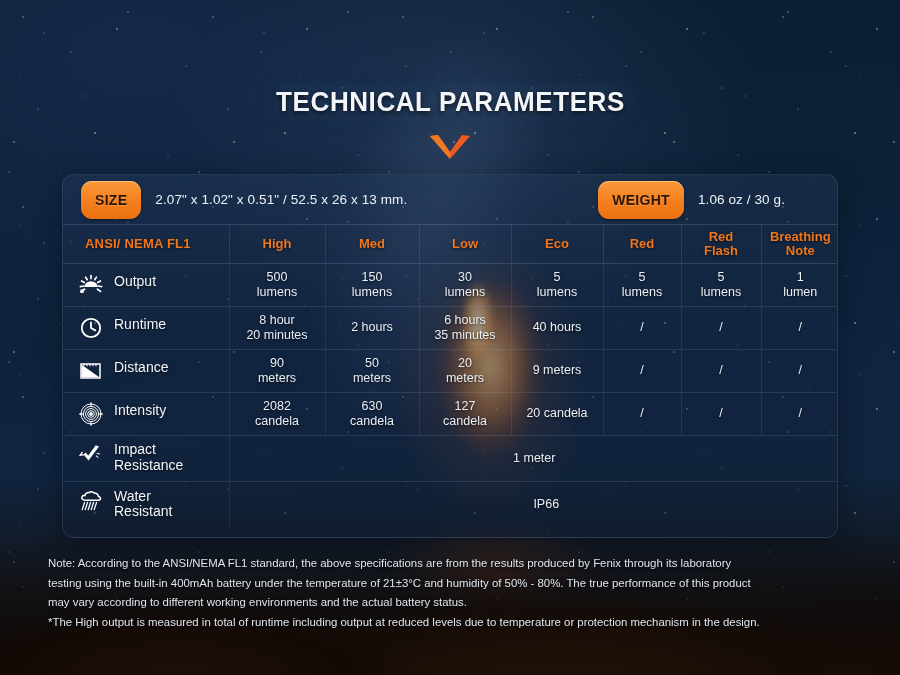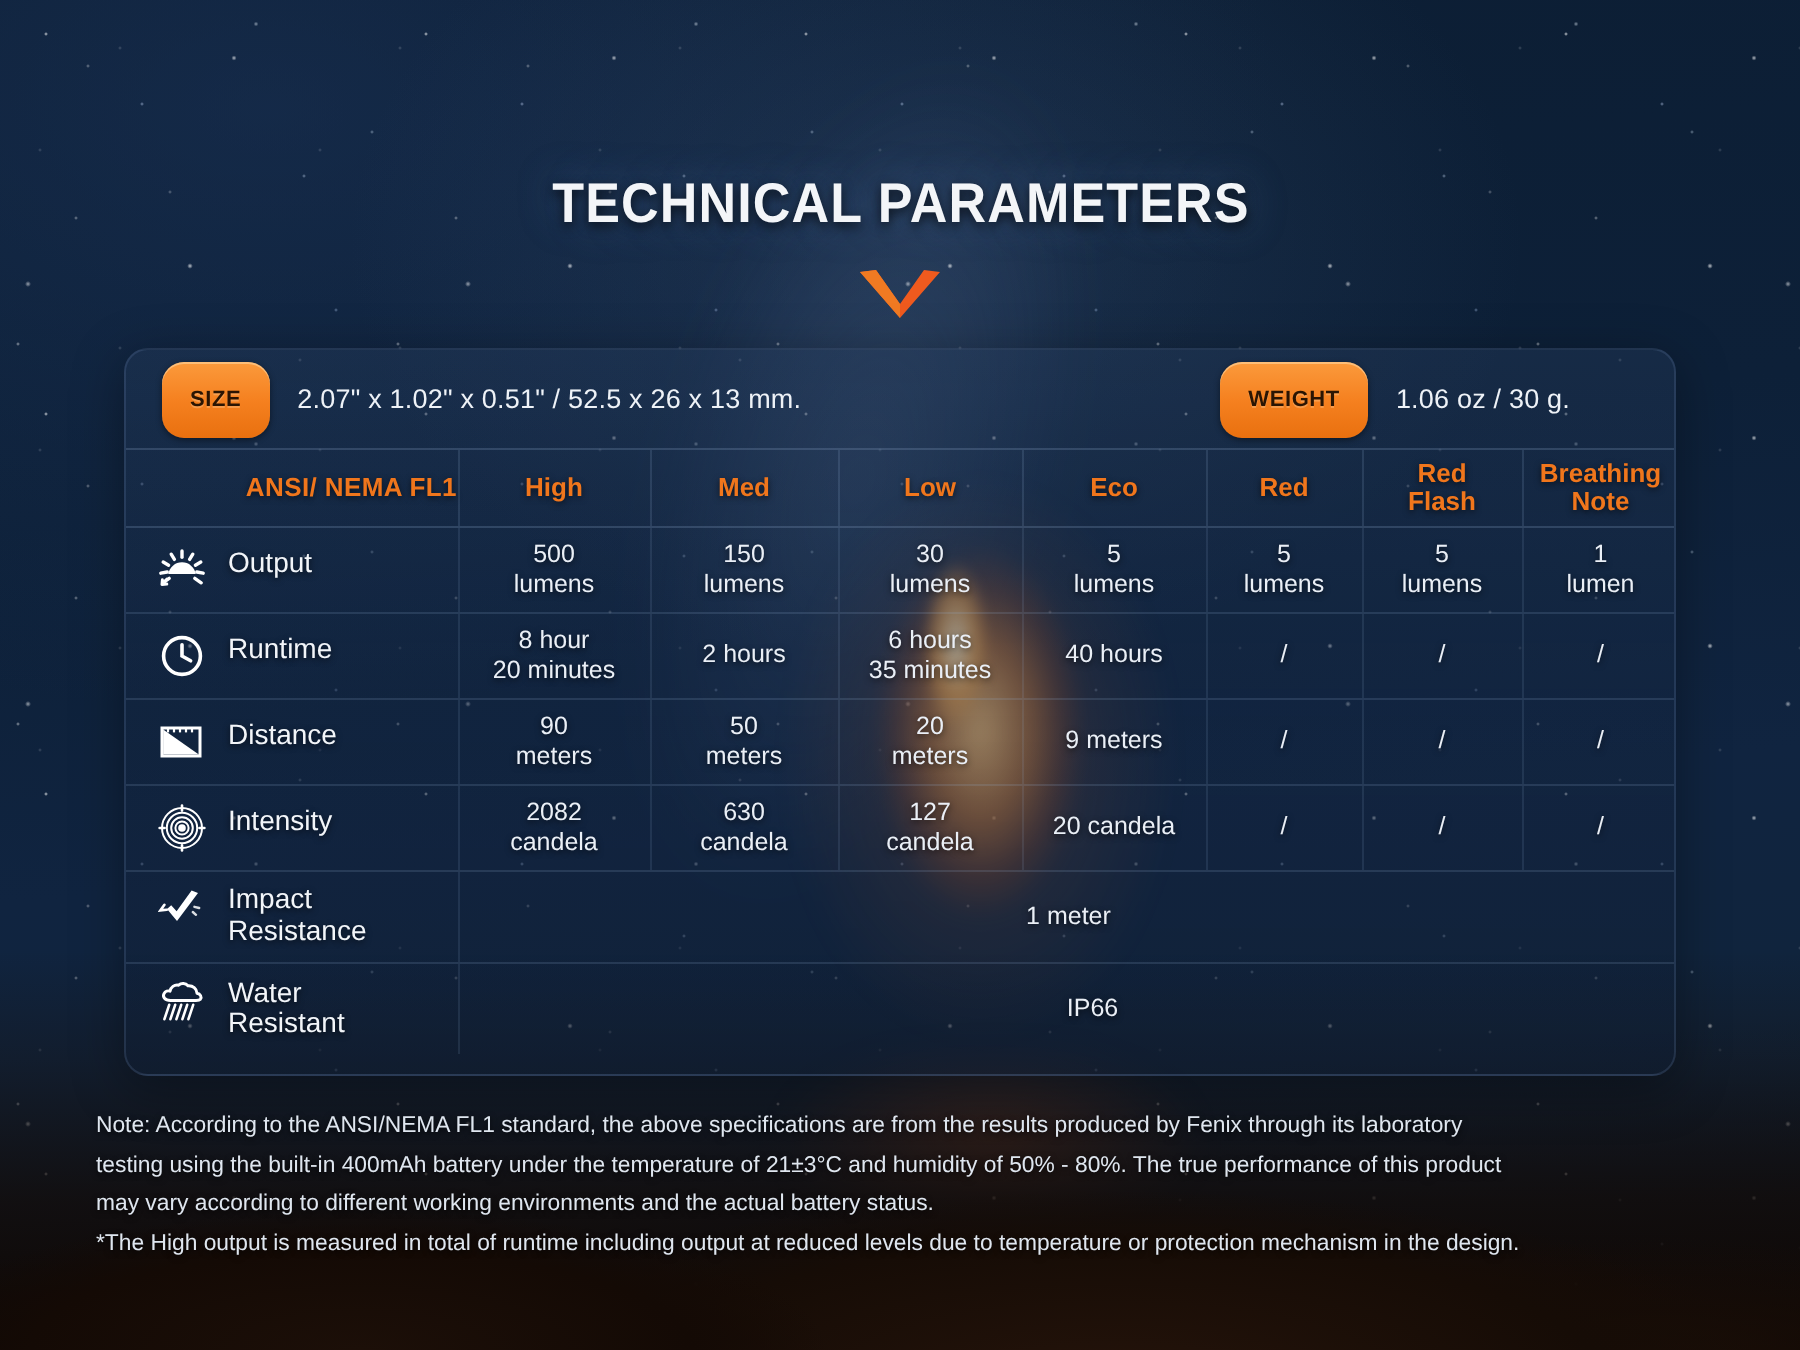--- a/index.html
+++ b/index.html
@@ -102,21 +102,21 @@
 
   
   .meta {
     height:50px; display:flex; align-items:center; padding:0 0 0 18px;
     border-bottom:1px solid rgba(150,178,215,.22);
   }
   .badge {
     display:inline-flex; align-items:center; justify-content:center;
     height:38px; padding:0 14px; border-radius:11px;
     background:linear-gradient(180deg,#fb9a3c 0%,#f5801f 52%,#e9700f 100%);
-    color:#2b1503; font-size:11px; font-weight:bold; letter-spacing:.3px;
+    color:#2b1503; font-size:14px; font-weight:bold; letter-spacing:.3px;
     box-shadow:0 1px 3px rgba(0,0,0,.45), inset 0 1px 0 rgba(255,220,170,.55);
     text-shadow:0 1px 0 rgba(255,210,160,.35);
   }
   .meta-val { color:#eef2f7; font-size:13.5px; margin-left:14px; letter-spacing:.1px; }
   .meta-weight { margin-left:auto; display:flex; align-items:center; padding-right:52px; }
 
   
   table.spec { width:100%; border-collapse:collapse; table-layout:fixed; }
   table.spec td, table.spec th { padding:0; }
   .cw-name  { width:166px; }
@@ -127,21 +127,21 @@
   .cw-red   { width:78px; }
   .cw-rf    { width:80px; }
   .cw-bl    { width:78px; }
 
   .hdr th {
     height:38px; color:#f0761c; font-size:13px; font-weight:bold;
     text-align:center; line-height:1.06; vertical-align:middle;
     border-bottom:1px solid rgba(150,178,215,.22);
     text-shadow:0 1px 3px rgba(0,0,0,.6);
   }
-  .hdr th.name { text-align:right; padding-left:11px; font-size:13px; letter-spacing:.2px; }
+  .hdr th.name { text-align:left; padding-left:22px; font-size:13px; letter-spacing:.2px; }
   .hdr th + th { border-left:1px solid rgba(150,178,215,.16); }
 
   .row td {
     height:43px; color:#eaeff6; font-size:12.5px; text-align:center;
     line-height:1.2; vertical-align:middle;
     border-bottom:1px solid rgba(150,178,215,.17);
     text-shadow:0 1px 3px rgba(0,0,0,.65);
   }
   .row td + td { border-left:1px solid rgba(150,178,215,.13); }
   .row:last-child td { border-bottom:none;padding-left:24px; }

